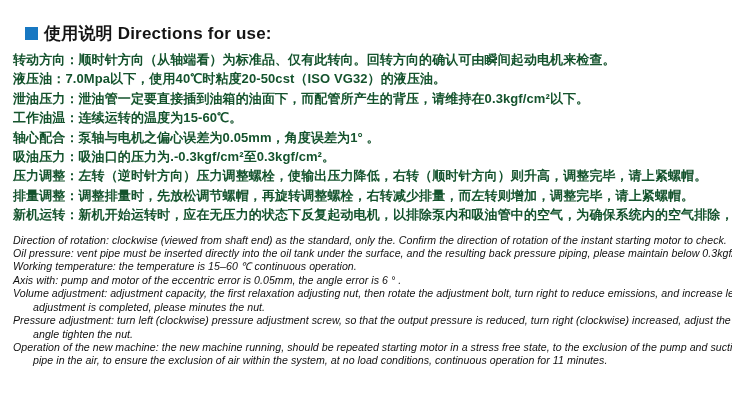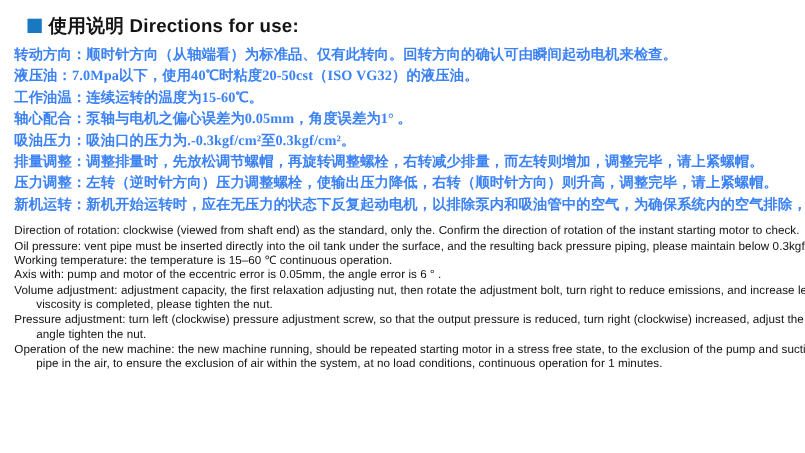--- a/index.html
+++ b/index.html
@@ -9,21 +9,21 @@
   }
   .page {
     position: relative;
     width: 732px;
     height: 412px;
     background: #ffffff;
     overflow: hidden;
     font-family: "Liberation Sans", sans-serif;
     color: #1a1a1a;
     box-sizing: border-box;
-    padding: 13px 6px 0 13px;
+    padding: 23px 6px 0 13px;
   }
   .title-row {
     display: flex;
     align-items: center;
     margin-left: 12px;
     margin-bottom: 7px;
     height: 20px;
   }
   .title-square {
     display: inline-block;
@@ -40,30 +40,30 @@
     letter-spacing: 0.2px;
     white-space: nowrap;
   }
   .cn-section {
     margin-top: 4px;
   }
   .cn-line {
     font-size: 13px;
     font-weight: bold;
     line-height: 19.4px;
-    color: #3b82f6;
+    color: #14532d;
     letter-spacing: 0.1px;
     white-space: nowrap;
-    font-family: Liberation Serif, serif;
   }
   .cn-line.indent {
     padding-left: 29px;
   }
   .en-section {
     margin-top: 9px;
+    font-style: italic;
   }
   .en-line {
     font-size: 10.6px;
     font-weight: normal;
     line-height: 13.4px;
     color: #111111;
     letter-spacing: 0.05px;
     white-space: nowrap;
   }
   .en-line.indent {
@@ -76,34 +76,35 @@
 <div class="page">
 
   <div class="title-row">
     <span class="title-square"></span>
     <span class="title-text">使用说明 Directions for use:</span>
   </div>
 
   <div class="cn-section">
     <div class="cn-line">转动方向：顺时针方向（从轴端看）为标准品、仅有此转向。回转方向的确认可由瞬间起动电机来检查。</div>
     <div class="cn-line">液压油：7.0Mpa以下，使用40℃时粘度20-50cst（ISO VG32）的液压油。</div>
+    <div class="cn-line">泄油压力：泄油管一定要直接插到油箱的油面下，而配管所产生的背压，请维持在0.3kgf/cm²以下。</div>
     <div class="cn-line">工作油温：连续运转的温度为15-60℃。</div>
     <div class="cn-line">轴心配合：泵轴与电机之偏心误差为0.05mm，角度误差为1° 。</div>
     <div class="cn-line">吸油压力：吸油口的压力为.-0.3kgf/cm²至0.3kgf/cm²。</div>
+    <div class="cn-line">压力调整：左转（逆时针方向）压力调整螺栓，使输出压力降低，右转（顺时针方向）则升高，调整完毕，请上紧螺帽。</div>
     <div class="cn-line">排量调整：调整排量时，先放松调节螺帽，再旋转调整螺栓，右转减少排量，而左转则增加，调整完毕，请上紧螺帽。</div>
-    <div class="cn-line">压力调整：左转（逆时针方向）压力调整螺栓，使输出压力降低，右转（顺时针方向）则升高，调整完毕，请上紧螺帽。</div>
     <div class="cn-line">新机运转：新机开始运转时，应在无压力的状态下反复起动电机，以排除泵内和吸油管中的空气，为确保系统内的空气排除，可</div>
   </div>
 
   <div class="en-section">
     <div class="en-line">Direction of rotation: clockwise (viewed from shaft end) as the standard, only the. Confirm the direction of rotation of the instant starting motor to check.</div>
     <div class="en-line">Oil pressure: vent pipe must be inserted directly into the oil tank under the surface, and the resulting back pressure piping, please maintain below 0.3kgf/cm².</div>
     <div class="en-line">Working temperature: the temperature is 15–60 ℃ continuous operation.</div>
     <div class="en-line">Axis with: pump and motor of the eccentric error is 0.05mm, the angle error is 6 ° .</div>
     <div class="en-line">Volume adjustment: adjustment capacity, the first relaxation adjusting nut, then rotate the adjustment bolt, turn right to reduce emissions, and increase left,the</div>
-    <div class="en-line indent">viscosity is completed, please tighten the nut.</div>
+    <div class="en-line indent">adjustment is completed, please minutes the nut.</div>
     <div class="en-line">Pressure adjustment: turn left (clockwise) pressure adjustment screw, so that the output pressure is reduced, turn right (clockwise) increased, adjust the end,</div>
     <div class="en-line indent">angle tighten the nut.</div>
     <div class="en-line">Operation of the new machine:  the new machine running, should be repeated starting motor in a stress free  state,  to the exclusion  of the pump and  suction</div>
-    <div class="en-line indent">pipe in the air, to ensure the exclusion of air within the system, at no load conditions, continuous operation for 1 minutes.</div>
+    <div class="en-line indent">pipe in the air, to ensure the exclusion of air within the system, at no load conditions, continuous operation for 11 minutes.</div>
   </div>
 
 </div>
 
 </body></html>

